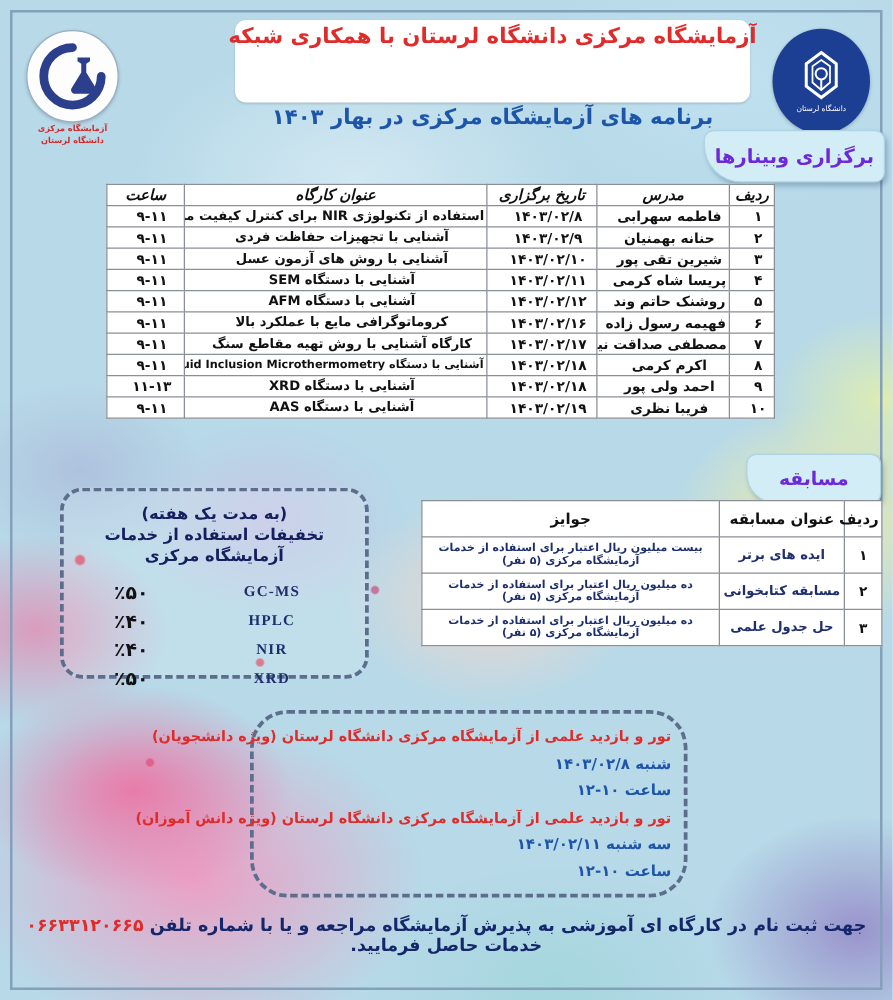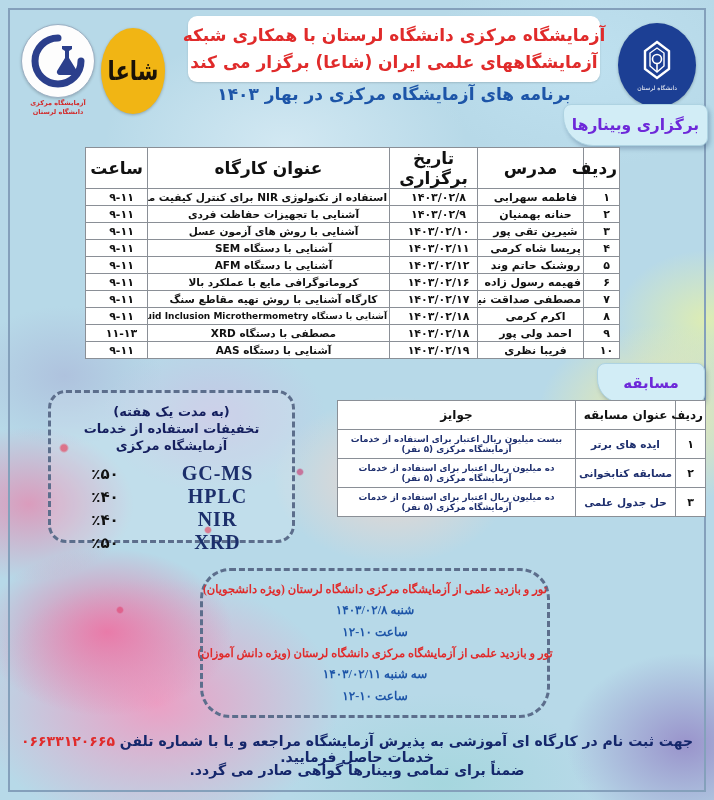--- a/index.html
+++ b/index.html
@@ -31,58 +31,58 @@
     display:flex;flex-direction:column;align-items:center;justify-content:center;box-shadow:0 1px 3px rgba(0,0,0,.25);}
   .uni-logo .cap{color:#fff;font-size:6px;line-height:7px;margin-top:1px;}
   .lab-logo{position:absolute;left:20px;top:24px;width:76px;height:92px;text-align:center;}
   .lab-logo .disc{width:72px;height:72px;border-radius:50%;background:#fdfdfd;border:1px solid #9bb0c4;margin:0 auto;
     display:flex;align-items:center;justify-content:center;box-shadow:0 1px 3px rgba(0,0,0,.2);}
   .lab-logo .cap{color:#d22a2a;font-size:6.5px;line-height:8px;font-weight:bold;margin-top:1px;}
   .shaa-logo{position:absolute;left:101px;top:28px;width:64px;height:86px;background:#f1b514;border-radius:50%;
     display:flex;align-items:center;justify-content:center;box-shadow:0 1px 3px rgba(0,0,0,.25);}
   .shaa-logo span{color:#1a1208;font-size:21px;font-weight:bold;transform:scaleY(1.25);}
   .title-box{position:absolute;left:188px;top:16px;width:412px;height:66px;background:#fff;border-radius:9px;
-    display:flex;flex-direction:column;align-items:center;justify-content:center;box-shadow:0 1px 2px rgba(0,0,0,.15);}
+    display:flex;flex-direction:column;align-items:center;justify-content:flex-start;box-shadow:0 1px 2px rgba(0,0,0,.15);}
   .title-box div{color:#e02b2b;font-weight:bold;font-size:17px;line-height:27px;white-space:nowrap;}
   .subtitle{position:absolute;left:188px;top:84px;width:412px;text-align:center;color:#1d55a8;font-weight:bold;font-size:17px;}
 
   
   .sec-label{position:absolute;background:#d2edf6;border:1px solid #aed3e2;color:#6d28d9;font-weight:bold;
     display:flex;align-items:center;justify-content:center;box-shadow:2px 3px 4px rgba(40,70,110,.3);
     border-radius:8px 8px 8px 30px;}
   .lbl-webinars{left:563px;top:104px;width:143px;height:40px;font-size:15.5px;}
   .lbl-comp{left:597px;top:363px;width:106px;height:38px;font-size:15px;border-radius:8px 8px 8px 24px;}
 
   
   table{border-collapse:collapse;background:#fff;}
   th,td{border:1px solid #8a8f96;text-align:center;vertical-align:middle;padding:0 2px;color:#111;}
   .wt{position:absolute;left:85px;top:147px;width:534px;table-layout:fixed;}
-  .wt th{font-size:17px;font-weight:bold;height:16px;}
+  .wt th{font-size:12px;font-weight:bold;height:16px;font-style:italic;}
   .wt td{font-size:11px;font-weight:bold;height:16px;white-space:nowrap;overflow:hidden;padding-left:12px;}
   .wt td.title{font-size:10.5px;}
   .wt td.fit{font-size:9px;}
   .ct{position:absolute;left:337px;top:400px;width:368px;table-layout:fixed;}
   .ct th{font-size:12px;height:28px;margin-top:24px;}
   .ct td{height:28px;}
   .ct .no{font-size:11px;font-weight:bold;}
   .ct .ti{font-size:10.5px;font-weight:bold;color:#1e2f6e;}
   .ct .pz{font-size:8.8px;font-weight:bold;color:#1e2f6e;}
 
   
   .disc-box{position:absolute;left:48px;top:390px;width:247px;height:153px;border:3px dashed #5c6e8c;border-radius:18px;
     background:rgba(255,255,255,.15);box-sizing:border-box;padding:10px 8px 6px;}
   .disc-box .t{color:#151f5e;font-weight:bold;font-size:13px;text-align:center;line-height:17px;}
   .disc-rows{margin-top:8px;direction:ltr;}
   .disc-row{display:grid;grid-template-columns:92px 1fr;align-items:center;height:23px;}
   .disc-row .pc{text-align:center;font-weight:bold;font-size:15px;color:#111;}
-  .disc-row .sv{text-align:center;font-family:"Liberation Serif",serif;font-weight:bold;font-size:20px;color:#1c2f6b;letter-spacing:1px;}
+  .disc-row .sv{text-align:center;font-family:"Liberation Serif",serif;font-weight:bold;font-size:12px;color:#1c2f6b;letter-spacing:1px;}
 
   
   .tour-box{position:absolute;left:200px;top:568px;width:350px;height:150px;border:3px dashed #5c6e8c;border-radius:30px;
-    box-sizing:border-box;display:flex;flex-direction:column;justify-content:space-evenly;align-items:center;padding:4px 10px;font-family:Liberation Serif, serif;}
+    box-sizing:border-box;display:flex;flex-direction:column;justify-content:space-evenly;align-items:flex-start;padding:4px 10px;}
   .tour-box .red{color:#e02b2b;font-weight:bold;font-size:11.5px;white-space:nowrap;}
   .tour-box .blue{color:#1d55a8;font-weight:bold;font-size:12px;}
 
   
   .foot1{position:absolute;left:20px;top:733px;width:674px;text-align:center;color:#15276b;font-weight:bold;font-size:14px;}
   .foot1 .phone{color:#e02b2b;}
   .foot2{position:absolute;left:20px;top:762px;width:674px;text-align:center;color:#15276b;font-weight:bold;font-size:14px;}
 </style>
 </head>
 <body>
@@ -104,27 +104,23 @@
     <div class="disc">
       <svg width="58" height="58" viewBox="0 0 58 58">
         <path d="M29 6 a23 23 0 1 0 23 23" fill="none" stroke="#2b3f8c" stroke-width="7" stroke-linecap="round"></path>
         <path d="M33 14 h10 v3 l-3 2 v7 l8 13 a3 3 0 0 1 -3 4 h-14 a3 3 0 0 1 -3 -4 l8 -13 v-7 l-3 -2 z" fill="#2b3f8c"></path>
       </svg>
     </div>
     <div class="cap">آزمایشگاه مرکزی</div>
     <div class="cap">دانشگاه لرستان</div>
   </div>
 
-  <div class="shaa-logo">
-    <span>شاعا</span>
-  </div>
 
   <div class="title-box">
     <div>آزمایشگاه مرکزی دانشگاه لرستان با همکاری شبکه</div>
-    <div>آزمایشگاههای علمی ایران (شاعا) برگزار می کند</div>
   </div>
   <div class="subtitle">برنامه های آزمایشگاه مرکزی در بهار ۱۴۰۳</div>
 
   <div class="sec-label lbl-webinars">برگزاری وبینارها</div>
 
   <table class="wt">
     <colgroup>
         <col style="width:36px">
         <col style="width:106px">
         <col style="width:88px">
@@ -194,21 +190,21 @@
           <td>۸</td>
           <td>اکرم کرمی</td>
           <td>۱۴۰۳/۰۲/۱۸</td>
           <td class="title fit">آشنایی با دستگاه Fluid Inclusion Microthermometry</td>
           <td>۹-۱۱</td>
         </tr>
       <tr>
           <td>۹</td>
           <td>احمد ولی پور</td>
           <td>۱۴۰۳/۰۲/۱۸</td>
-          <td class="title">مصطفی با دستگاه XRD</td>
+          <td class="title">آشنایی با دستگاه XRD</td>
           <td>۱۱-۱۳</td>
         </tr>
       <tr>
           <td>۱۰</td>
           <td>فریبا نظری</td>
           <td>۱۴۰۳/۰۲/۱۹</td>
           <td class="title">آشنایی با دستگاه AAS</td>
           <td>۹-۱۱</td>
         </tr>
     </tbody>
@@ -274,14 +270,13 @@
   <div class="tour-box">
     <div class="red">تور و بازدید علمی از آزمایشگاه مرکزی دانشگاه لرستان (ویژه دانشجویان)</div>
     <div class="blue">شنبه ۱۴۰۳/۰۲/۸</div>
     <div class="blue">ساعت ۱۰-۱۲</div>
     <div class="red">تور و بازدید علمی از آزمایشگاه مرکزی دانشگاه لرستان (ویژه دانش آموزان)</div>
     <div class="blue">سه شنبه ۱۴۰۳/۰۲/۱۱</div>
     <div class="blue">ساعت ۱۰-۱۲</div>
   </div>
 
   <div class="foot1"><span>جهت ثبت نام در کارگاه ای آموزشی به پذیرش آزمایشگاه مراجعه و یا با شماره تلفن </span><span class="phone">۰۶۶۳۳۱۲۰۶۶۵</span><span> خدمات حاصل فرمایید.</span></div>
-  <div class="foot2">ضمناً برای تمامی وبینارها گواهی صادر می گردد.</div>
 </div>
 
 </body></html>

